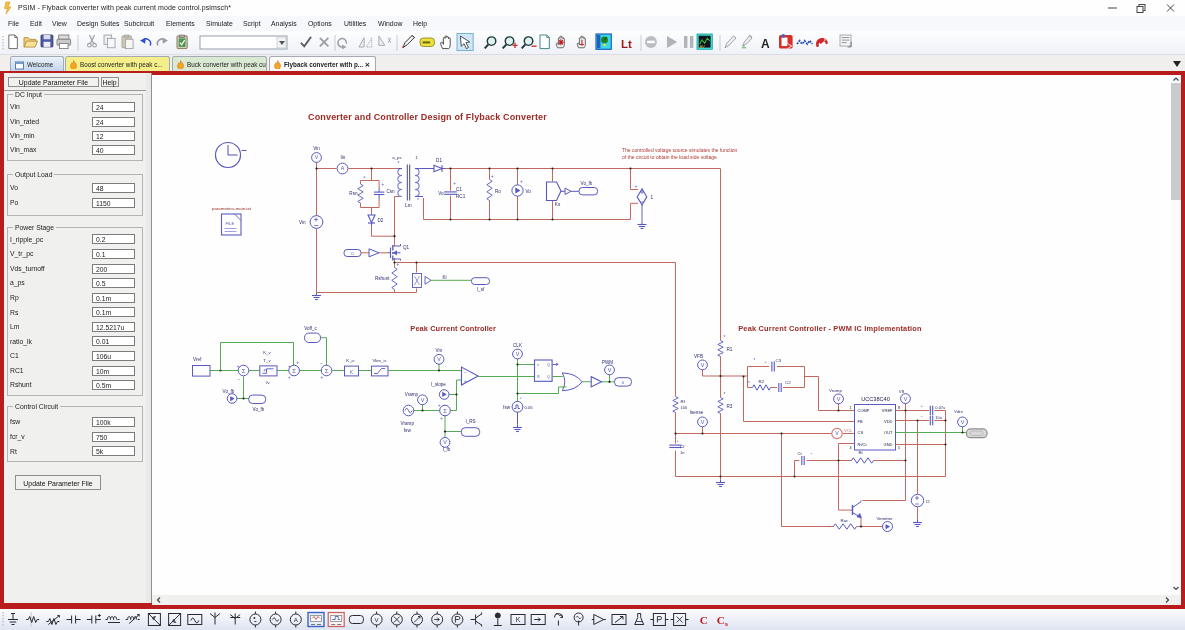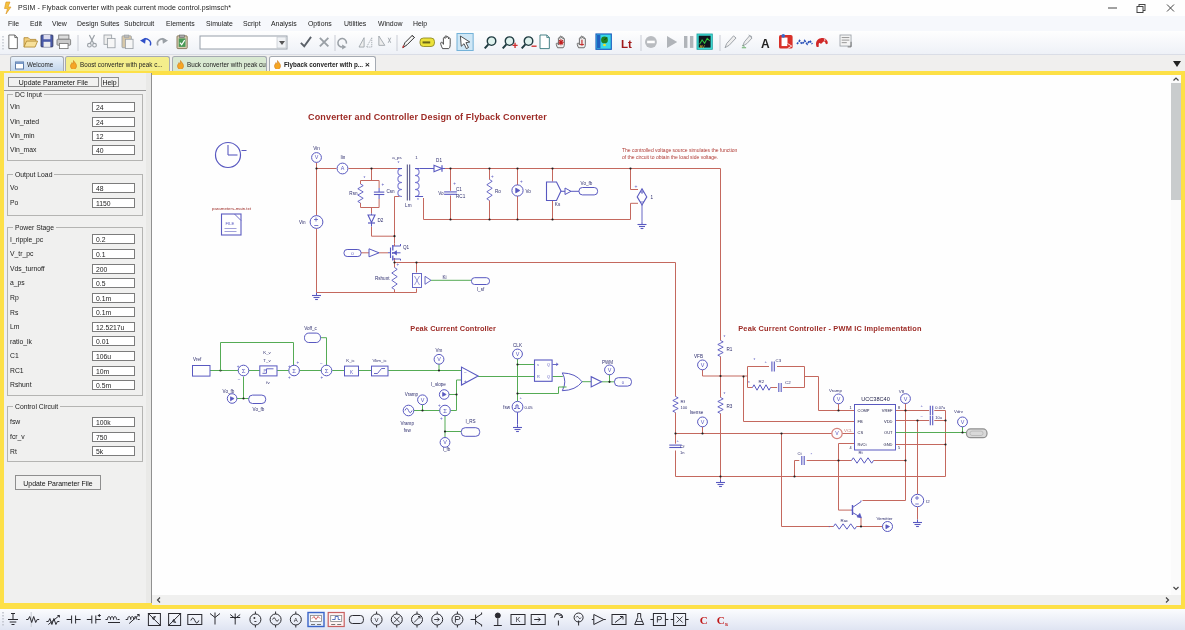--- a/index.html
+++ b/index.html
@@ -5,21 +5,21 @@
 *{margin:0;padding:0;box-sizing:border-box}
 html,body{width:1185px;height:630px;overflow:hidden;font-family:"Liberation Sans",sans-serif;background:#fff}
 #titlebar{position:absolute;left:0;top:0;width:1185px;height:16px;background:#fefefe}
 #titlebar .txt{position:absolute;left:18px;top:3.5px;font-size:7px;color:#191919;letter-spacing:.1px}
 #menubar{position:absolute;left:0;top:16px;width:1185px;height:15px;background:#f6f8fc}
 #menubar span{position:absolute;top:3.5px;font-size:6.9px;color:#1a1a1a}
 #toolbar{position:absolute;left:0;top:31px;width:1185px;height:24px;background:linear-gradient(#fefefe,#eef1f7);border-bottom:1px solid #dadde6}
 #tabbar{position:absolute;left:0;top:55px;width:1185px;height:16px;background:#f0efee}
 .tab{position:absolute;top:1px;height:15px;border:1px solid #a5aab2;border-bottom:none;border-radius:2.5px 2.5px 0 0;font-size:6.3px;color:#222;padding:3.5px 4px 0 14px;white-space:nowrap;overflow:hidden}
 .flame{position:absolute;left:3px;top:3px;width:9px;height:9px}
-#content{position:absolute;left:0;top:71px;width:1185px;height:538px;background:#fde047}
+#content{position:absolute;left:0;top:71px;width:1185px;height:538px;background:#b91c1c}
 #panel{position:absolute;left:4px;top:2px;width:142px;height:530px;background:#f0f0ef;font-size:6.8px;color:#1c1c1c;overflow:hidden}
 .btn{position:absolute;background:#f1f1f0;border:1px solid #8e8e8e;text-align:center;font-size:6.9px;color:#111}
 .grp{position:absolute;left:3px;width:136px;border:1px solid #b4b4b2}
 .grp b{position:absolute;left:5px;top:-4px;background:#f0f0ef;padding:0 2px;font-weight:normal;font-size:6.8px}
 .row{position:absolute;left:6px;font-size:6.8px}
 .inp{position:absolute;left:88px;width:43px;height:10px;background:#fff;border:1px solid #7c7c7c;font-size:6.8px;padding:1px 0 0 3px}
 #divider{position:absolute;left:146px;top:2px;width:6px;height:530px;background:#e9e9e7;border-right:1px solid #909090}
 #canvas{position:absolute;left:152px;top:4px;width:1019px;height:520px;background:#fefefe}
 #vscroll{position:absolute;left:1171px;top:4px;width:10px;height:520px;background:#fbfbfb}
 #vthumb{position:absolute;left:0;top:8px;width:10px;height:117px;background:#c9cccd}

